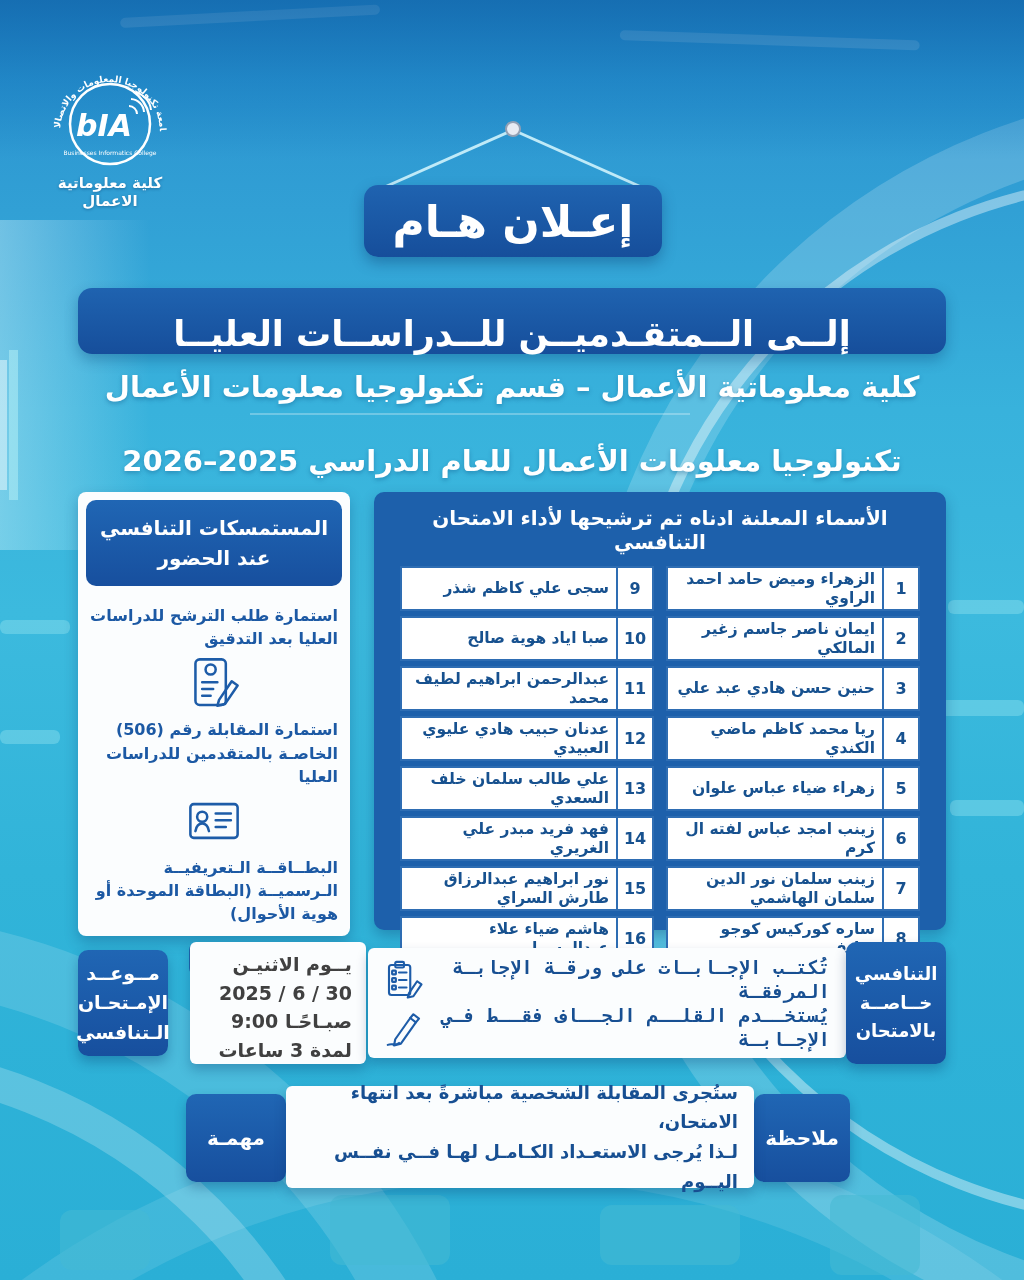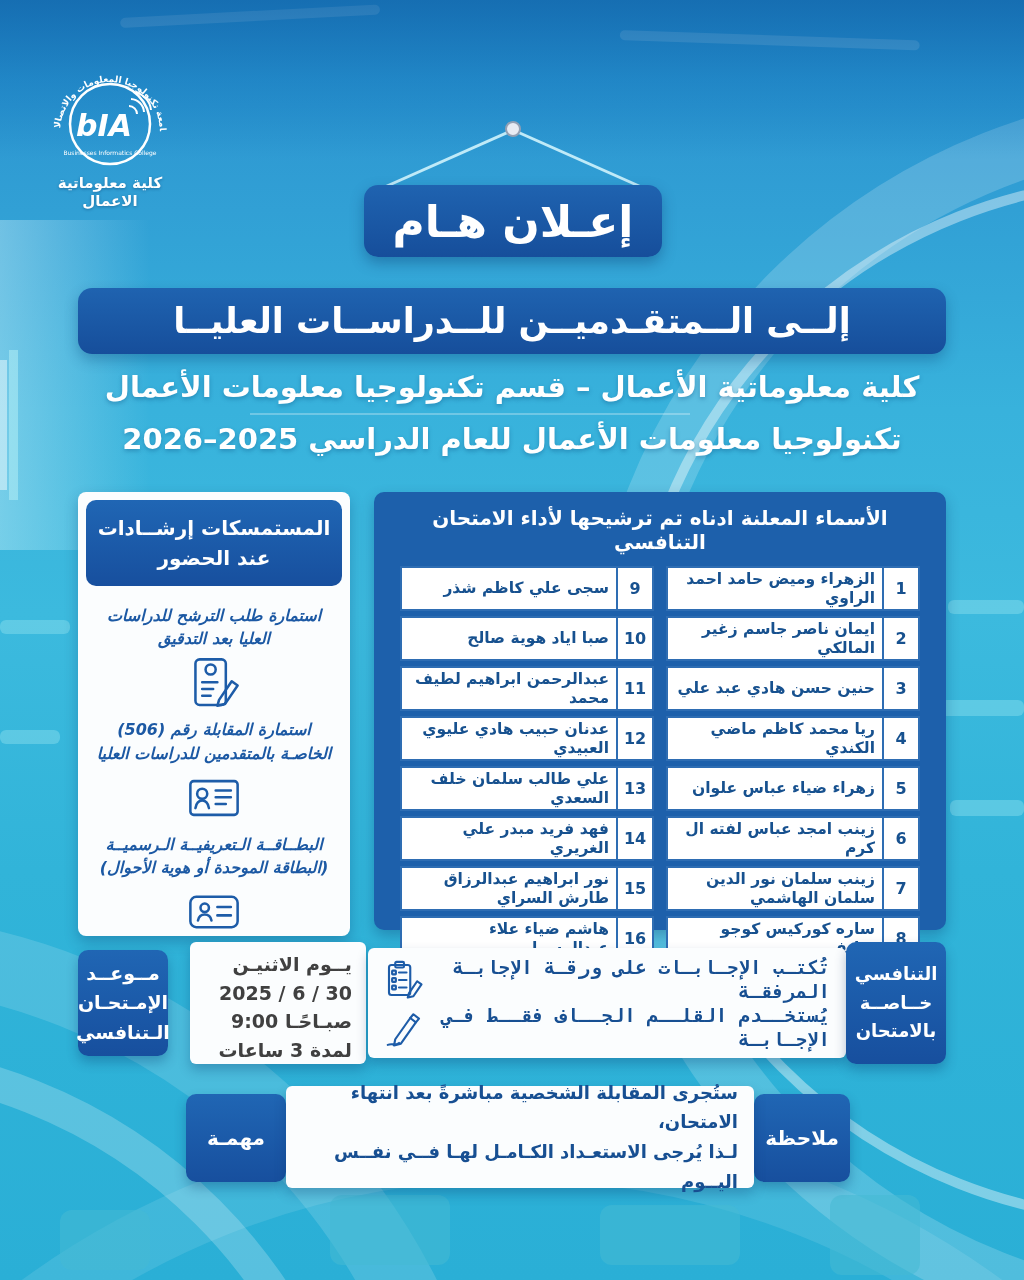--- a/index.html
+++ b/index.html
@@ -26,33 +26,33 @@
   
   .hanger{left:352px;top:116px;z-index:2;}
 
   
   .title-banner{left:364px;top:185px;width:298px;height:72px;z-index:2;
     background:linear-gradient(180deg,#1f63b0,#164e9b);border-radius:14px;
     box-shadow:0 6px 14px rgba(8,48,100,.35);display:flex;align-items:center;justify-content:center;
     color:#fff;font-size:44px;font-weight:bold;}
   .subtitle-banner{left:78px;top:288px;width:868px;height:66px;z-index:2;
     background:linear-gradient(180deg,#1f63b0,#164e9b);border-radius:14px;
-    box-shadow:0 6px 14px rgba(8,48,100,.3);display:flex;align-items:center;justify-content:center;
+    box-shadow:0 6px 14px rgba(8,48,100,.3);display:flex;align-items:flex-end;justify-content:center;
     color:#fff;font-size:35px;font-weight:bold;letter-spacing:1px;}
   .intro{left:0;width:1024px;text-align:center;color:#fff;font-weight:bold;font-size:29px;z-index:2;
     text-shadow:0 2px 4px rgba(10,70,120,.35);}
-  .intro1{top:370px;} .intro2{top:422px;}
+  .intro1{top:370px;} .intro2{top:444px;}
 
   
   .docs-panel{left:78px;top:492px;width:272px;height:444px;z-index:2;background:#fbfdfe;border-radius:8px;
     box-shadow:0 6px 14px rgba(8,48,100,.28);}
   .docs-header{margin:8px;height:86px;border-radius:10px;background:linear-gradient(180deg,#2066b4,#174f9e);
     display:flex;flex-direction:column;align-items:center;justify-content:center;color:#fff;font-weight:bold;font-size:20px;line-height:1.5;}
   .doc-items{padding:2px 12px;}
-  .doc-item{margin-top:8px;text-align:center;font-style:italic;}
+  .doc-item{margin-top:8px;}
   .doc-text{color:#1c59a4;font-weight:bold;font-size:16px;line-height:1.45;}
   .doc-icon{display:flex;justify-content:center;margin-top:6px;}
   .doc-icon svg{width:54px;height:54px;stroke:#1d5ca8;fill:none;stroke-width:3;stroke-linecap:round;stroke-linejoin:round;}
 
   
   .names-panel{left:374px;top:492px;width:572px;height:438px;z-index:2;background:#1d60ab;border-radius:10px;
     box-shadow:0 6px 14px rgba(8,48,100,.3);padding:14px 26px;box-sizing:border-box;}
   .names-title{color:#fff;font-weight:bold;font-size:20px;text-align:center;margin-bottom:12px;}
   .names-tables{display:flex;gap:12px;}
   .name-table{flex:1;}
@@ -148,21 +148,21 @@
     <span>إعـلان هـام</span>
   </div>
   <div class="abs subtitle-banner">
     <span>إلــى الــمتقـدميــن للــدراســات العليــا</span>
   </div>
   <div class="abs intro intro1">كلية معلوماتية الأعمال – قسم تكنولوجيا معلومات الأعمال</div>
   <div class="abs intro intro2">تكنولوجيا معلومات الأعمال للعام الدراسي 2025–2026</div>
 
   <div class="abs docs-panel">
     <div class="docs-header">
-      <span>المستمسكات إرشــادات</span>
+      <span>المستمسكات التنافسي</span>
       <span>عند الحضور</span>
     </div>
     <div class="doc-items">
         <div class="doc-item">
           <div class="doc-text">استمارة طلب الترشح للدراسات العليا بعد التدقيق</div>
           <div class="doc-icon">
             <svg viewBox="0 0 64 64">
               <rect x="10" y="4" width="36" height="54" rx="5"></rect>
               <circle cx="28" cy="16" r="6"></circle>
               <path d="M18 31h18M18 39h13M18 47h10"></path>

